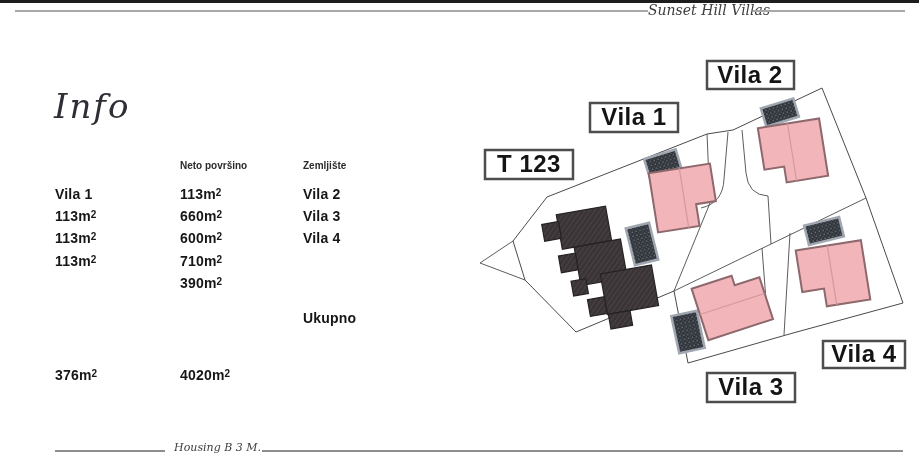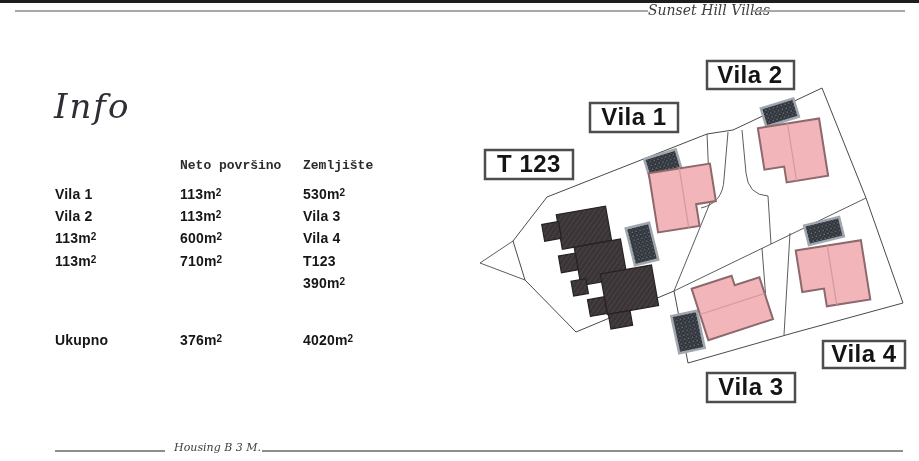--- a/index.html
+++ b/index.html
@@ -30,21 +30,21 @@
     position:absolute;left:54px;top:86px;
     font-family:"DejaVu Serif",serif;font-style:italic;font-size:34px;color:#2e2e36;
     letter-spacing:2px;
   }
   .info-table{
     position:absolute;left:55px;top:158px;width:345px;
     display:grid;grid-template-columns:125px 123px 1fr;
     color:#161616;
   }
   .info-table .hcell{
-    height:25px;line-height:15px;font-size:13px;font-weight:600;color:#2b2b2b;font-family:Liberation Mono, monospace;
+    height:25px;line-height:15px;font-size:10px;font-weight:600;color:#2b2b2b;
   }
   .info-table .cell{
     height:22.2px;line-height:22.2px;font-size:14px;font-weight:700;letter-spacing:.2px;
   }
   .info-table .total{margin-top:35px;}
   .sup{font-size:10px;position:relative;top:-3px;font-weight:700;}
   
   .plan{position:absolute;left:470px;top:45px;}
   .parcel{fill:#ffffff;stroke:#4a4a4a;stroke-width:1;}
   .pline{fill:none;stroke:#4a4a4a;stroke-width:0.9;}
@@ -72,34 +72,33 @@
 
 <div class="info-title">Info</div>
 
 <div class="info-table">
   <div class="hcell"></div>
   <div class="hcell">Neto površino</div>
   <div class="hcell">Zemljište</div>
 
   <div class="cell">Vila 1</div>
   <div class="cell"><span>113m</span><span class="sup">2</span></div>
-  <div class="cell"><span>530m</span><span class="sup">2</span></div>
 
   <div class="cell">Vila 2</div>
   <div class="cell"><span>113m</span><span class="sup">2</span></div>
+  <div class="cell"><span>660m</span><span class="sup">2</span></div>
 
   <div class="cell">Vila 3</div>
   <div class="cell"><span>113m</span><span class="sup">2</span></div>
   <div class="cell"><span>600m</span><span class="sup">2</span></div>
 
   <div class="cell">Vila 4</div>
   <div class="cell"><span>113m</span><span class="sup">2</span></div>
   <div class="cell"><span>710m</span><span class="sup">2</span></div>
 
-  <div class="cell">T123</div>
 
   <div class="cell"></div>
   <div class="cell"><span></span><span class="sup"></span></div>
   <div class="cell"><span>390m</span><span class="sup">2</span></div>
 
   <div class="cell total">Ukupno</div>
   <div class="cell total"><span>376m</span><span class="sup">2</span></div>
   <div class="cell total"><span>4020m</span><span class="sup">2</span></div>
 </div>
 

